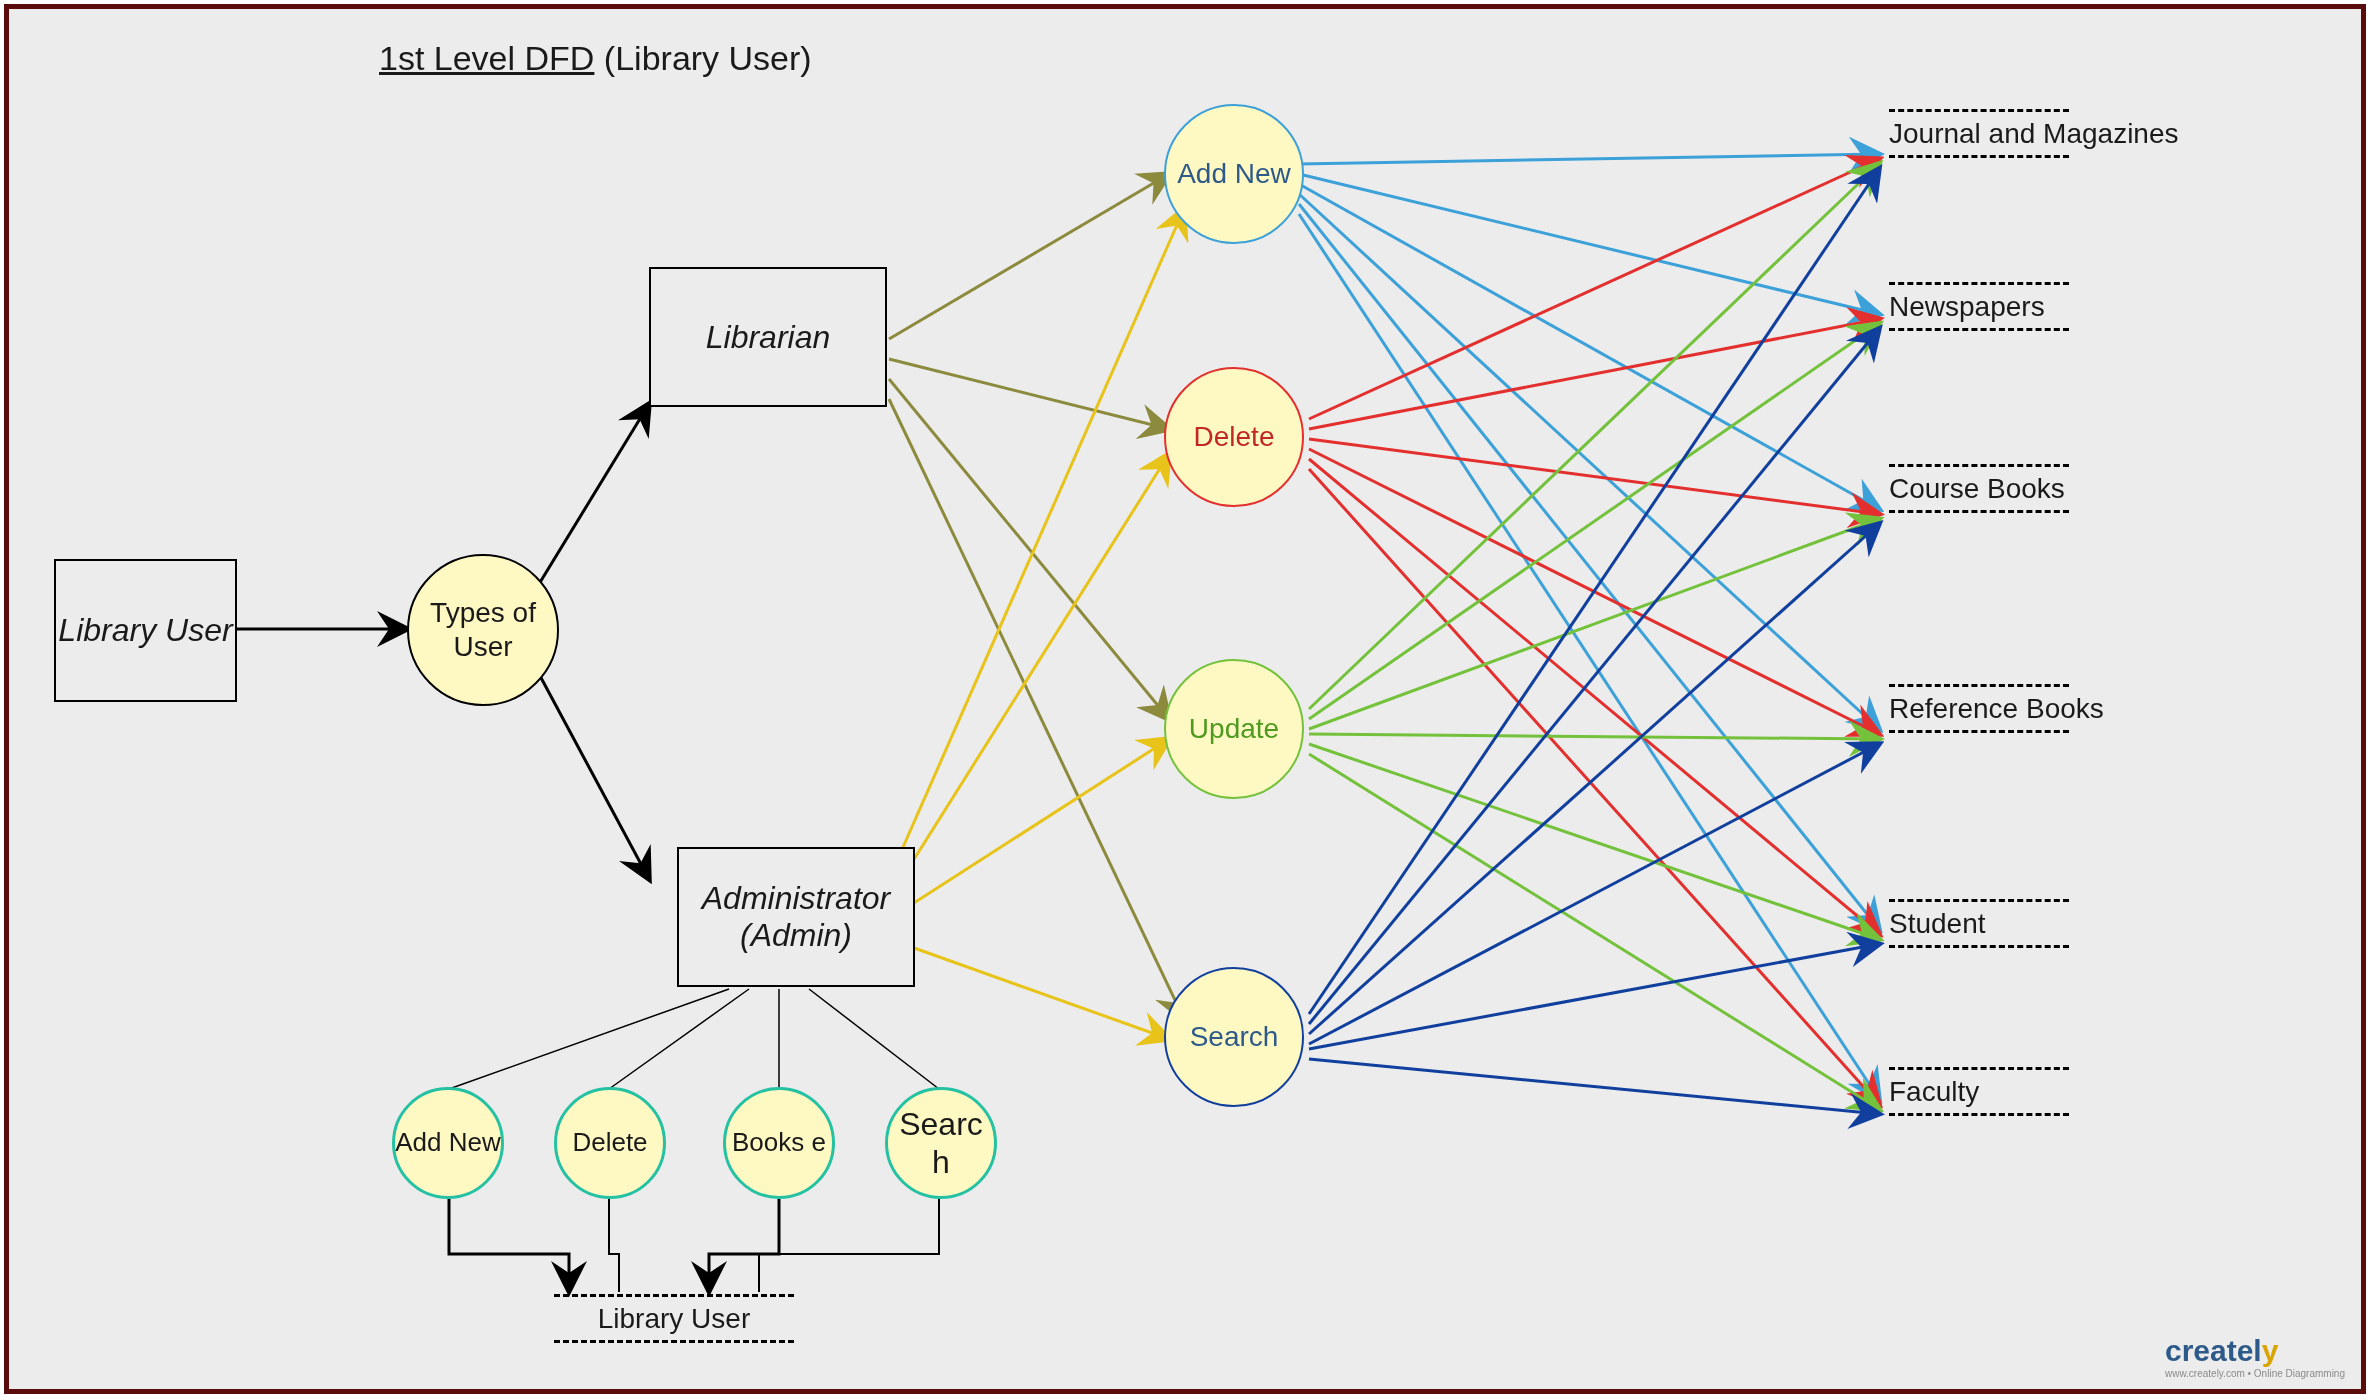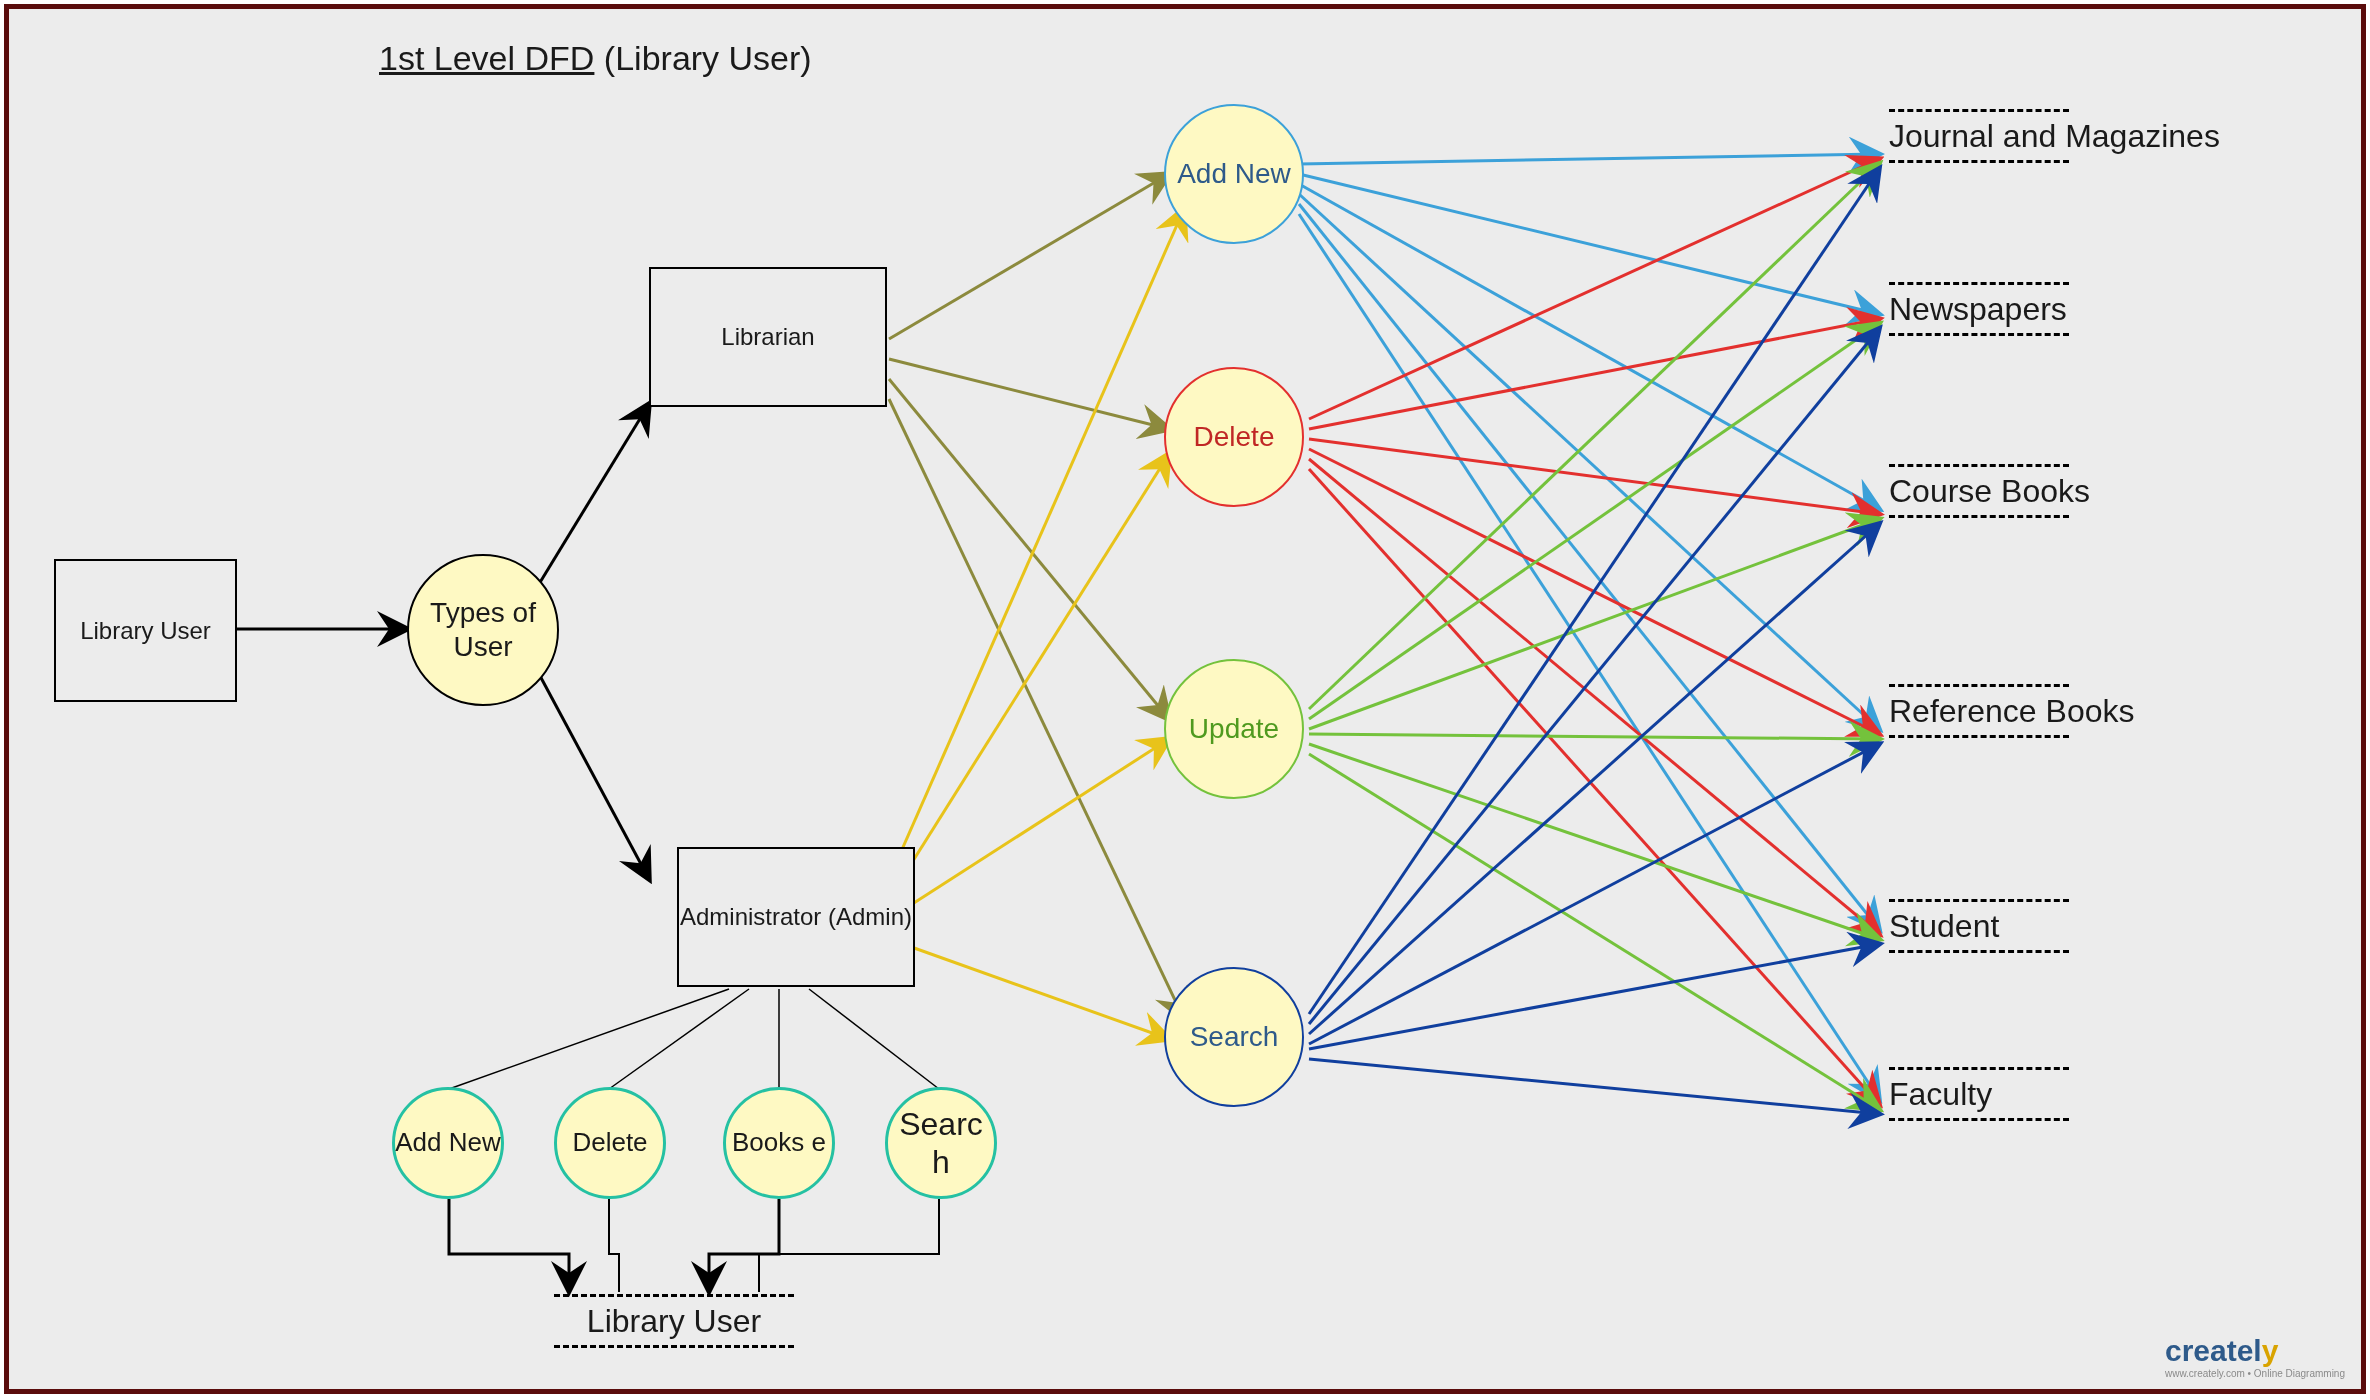--- a/index.html
+++ b/index.html
@@ -36,41 +36,42 @@
     text-decoration: underline;
   }
   .node-rect {
     position: absolute;
     border: 2px solid #000;
     background: #ececec;
     display: flex;
     align-items: center;
     justify-content: center;
     text-align: center;
-    font-size: 24px;
+    font-size: 32px;
     color: #1a1a1a;
     box-sizing: border-box;
+    font-style: italic;
   }
   .node-circle {
     position: absolute;
     border: 2px solid #000;
     border-radius: 50%;
     background: #fef9c3;
     display: flex;
     align-items: center;
     justify-content: center;
     text-align: center;
     font-size: 28px;
     color: #1a1a1a;
     box-sizing: border-box;
     line-height: 1.2;
   }
   .store {
     position: absolute;
-    font-size: 32px;
+    font-size: 28px;
     color: #1a1a1a;
     line-height: 1.25;
   }
   .store .topline, .store .botline {
     border-top: 3px dashed #000;
     width: 180px;
   }
   .store .txt {
     padding: 4px 0;
   }

